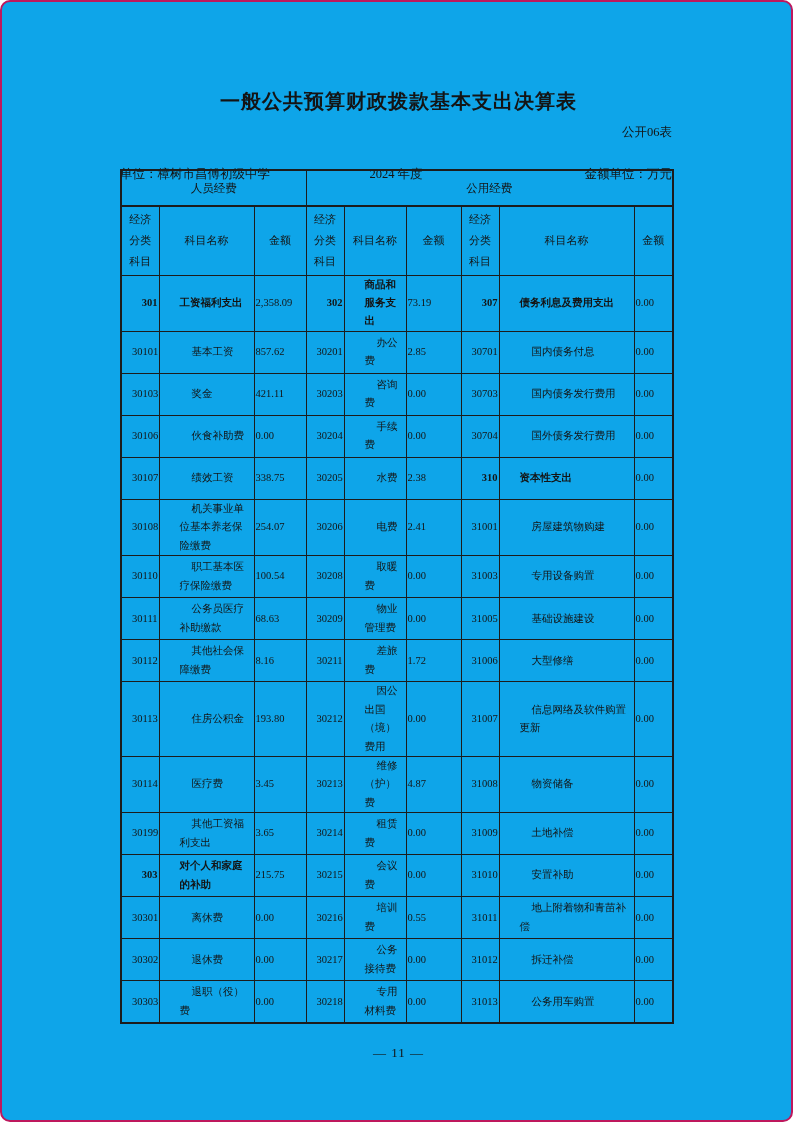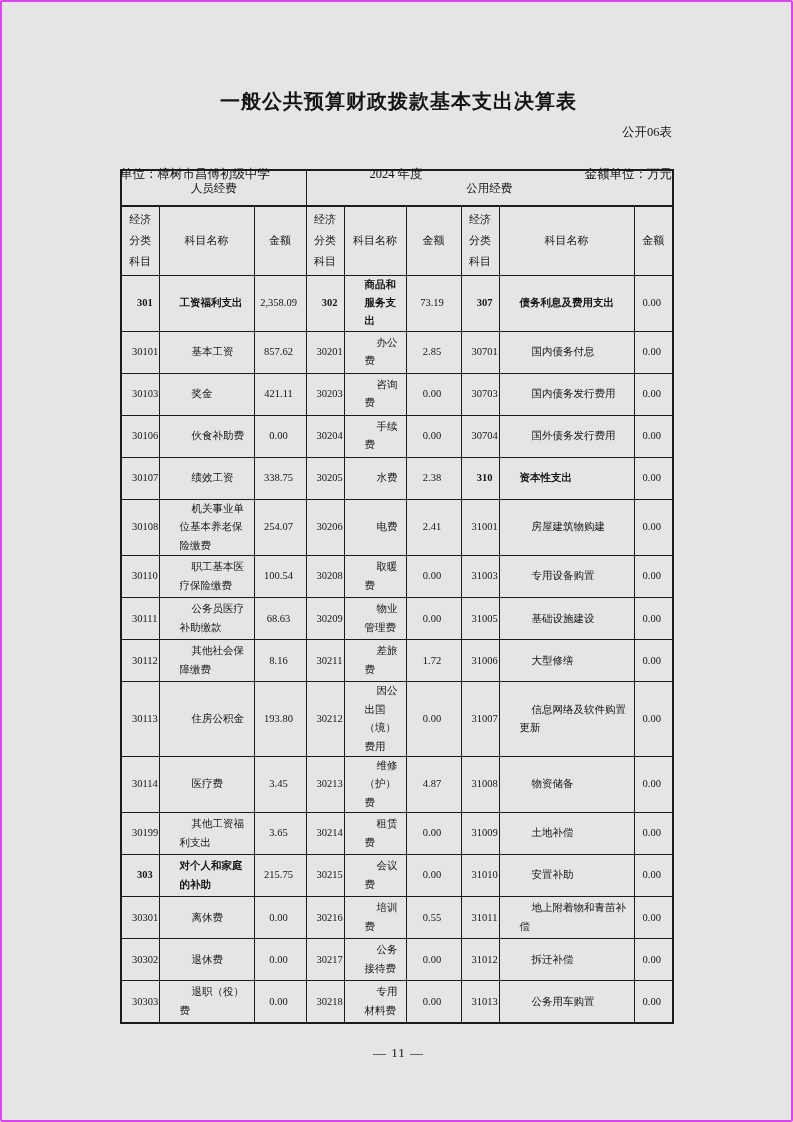--- a/index.html
+++ b/index.html
@@ -1,22 +1,22 @@
 <!DOCTYPE html>
 <html><head>
 <meta charset="utf-8">
 <style>
   html,body{margin:0;padding:0;}
   body{
     width:793px;height:1122px;position:relative;background:#fff;
     font-family:"Liberation Serif", serif;color:#141414;
   }
   .sheet{
-    position:absolute;inset:0;background:#e5e5e5;
-    border:2px solid #d946ef;border-radius:2px;box-sizing:border-box;
+    position:absolute;inset:0;background:#0ea5e9;
+    border:2px solid #be185d;border-radius:10px;box-sizing:border-box;
   }
   .title{
     position:absolute;top:86px;left:0;width:793px;text-align:center;
     font-family:"Liberation Sans", sans-serif;font-weight:bold;font-size:20px;
     letter-spacing:1px;
   }
   .form-label{
     position:absolute;top:122px;left:118px;width:552px;text-align:right;
     font-size:12.5px;
   }
@@ -41,24 +41,24 @@
   }
   tr.hdr-row th{
     height:69px;font-weight:normal;font-size:11px;text-align:center;
     vertical-align:middle;
     margin-top:40px;
   }
   .codewrap{width:24px;margin:0 auto;line-height:1.95;text-align:center;}
   tbody td{
     height:42.1px;font-size:10.5px;vertical-align:middle;line-height:1.75;
   }
-  td.code{text-align:center;padding-left:10px;}
+  td.code{text-align:right;padding-left:10px;}
   td.name{text-align:left;padding:0 2px 0 20px;}
   td.name.indent{text-indent:12px;}
-  td.amount{text-align:center;padding-right:4px;}
+  td.amount{text-align:left;padding-right:4px;}
   .bold{font-weight:bold;}
   .footer{
     position:absolute;top:1043px;left:0;width:793px;text-align:center;
     font-size:13px;letter-spacing:1px;
   }
 </style>
 </head>
 <body>
 
 <div class="sheet">

